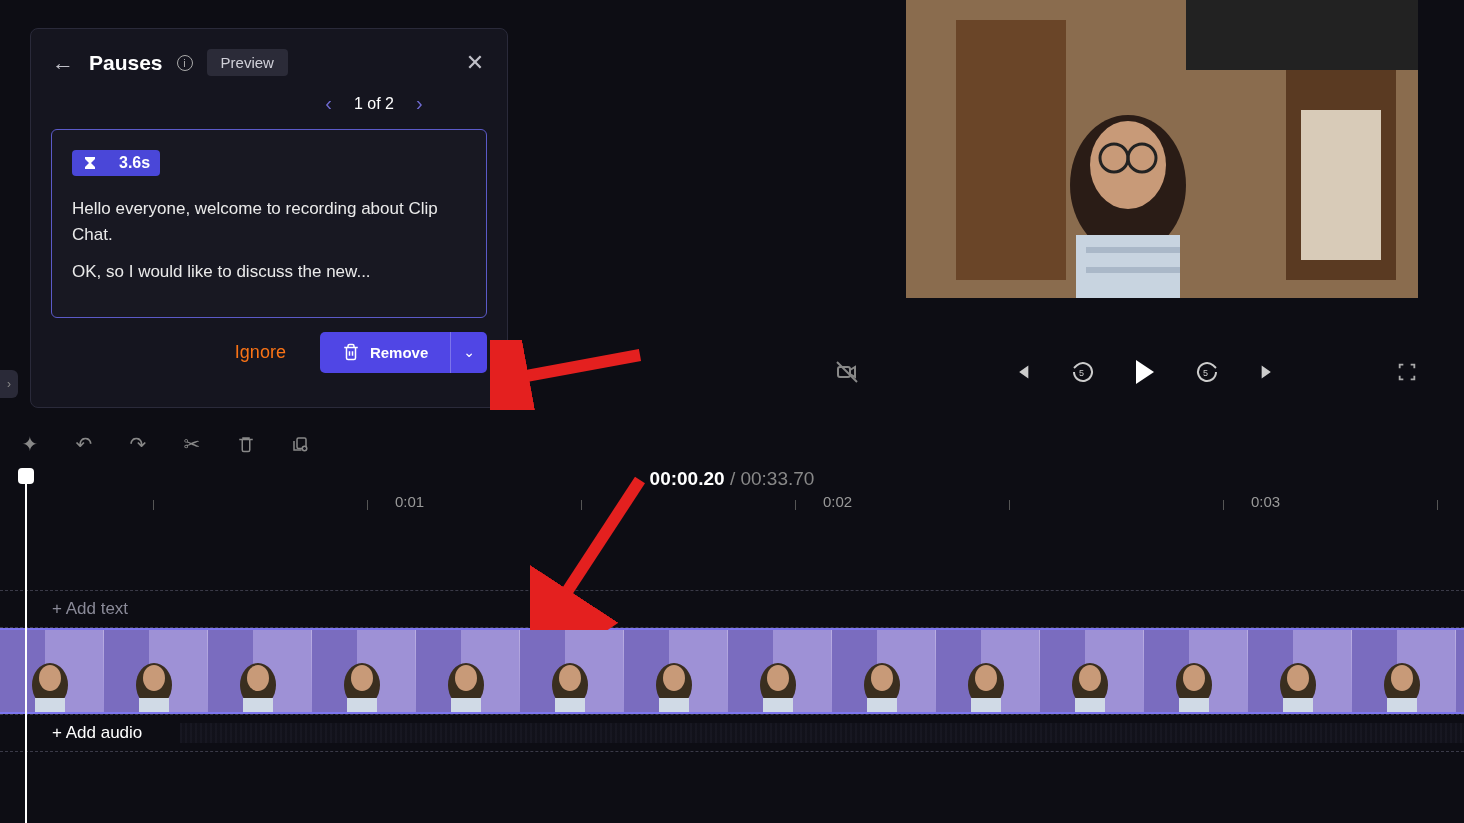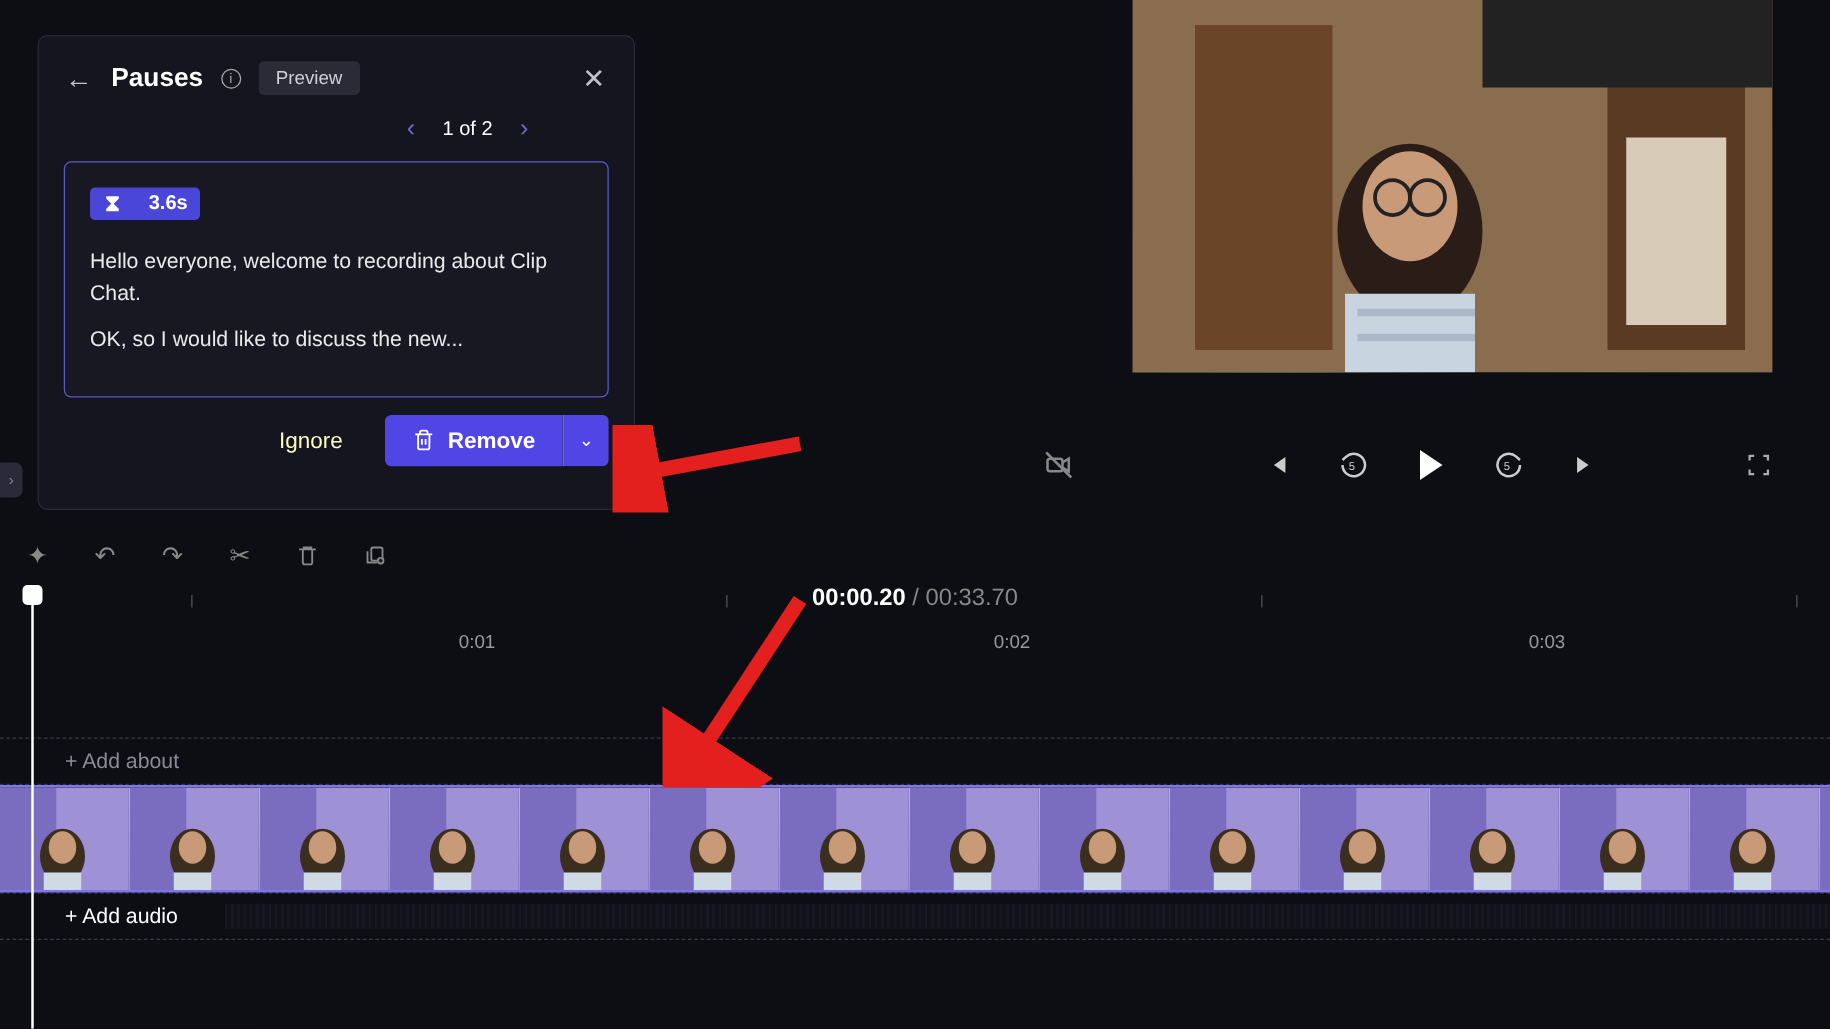--- a/index.html
+++ b/index.html
@@ -118,36 +118,36 @@
 }
 .action-row {
   display: flex;
   justify-content: flex-end;
   gap: 12px;
   margin-top: 14px;
 }
 .ignore-btn {
   background: transparent;
   border: none;
-  color: #fef9c3;
+  color: #f97316;
   font-size: 18px;
   padding: 10px 22px;
   cursor: pointer;
 }
 .remove-group {
   display: flex;
 }
 .remove-btn {
   display: flex;
   align-items: center;
   gap: 10px;
   background: #5046e5;
   border: none;
   color: #fff;
-  font-size: 18px;
+  font-size: 15px;
   font-weight: 600;
   padding: 10px 22px;
   border-radius: 5px 0 0 5px;
   cursor: pointer;
 }
 .remove-caret {
   background: #5046e5;
   border: none;
   border-left: 1px solid rgba(255,255,255,0.25);
   color: #fff;
@@ -247,21 +247,21 @@
   position: absolute;
   left: 0; right: 0;
   top: 476px;
   height: 34px;
 }
 .ruler-mark {
   position: absolute;
   top: 0;
   height: 34px;
   display: flex;
-  flex-direction: column;
+  flex-direction: row;
   align-items: flex-end;
   gap: 27px;
 }
 .ruler-tick { width: 1px; height: 10px; background: #555; }
 .ruler-label { color: #999; font-size: 15px; margin-top: 2px; }
 
 
 .tracks {
   position: absolute;
   left: 0; right: 0;
@@ -500,21 +500,21 @@
       <div class="ruler-label">0:03</div>
     </div>
     <div class="ruler-mark" style="left: 1437px;">
       <div class="ruler-tick"></div>
     </div>
   </div>
 
 <div class="tracks">
   <div class="dashed-line"></div>
   <div class="add-track-line">
-    <span>+ Add about</span>
+    <span>+ Add text</span>
   </div>
   <div class="dashed-line"></div>
   <div class="film-track" id="film-track">
     <div class="track-speaker">🔊</div>
   <div class="thumb"><svg width="103" height="82" viewBox="0 0 103 82">
           <rect width="103" height="82" fill="#9e91d6"></rect>
           <rect x="0" y="0" width="45" height="82" fill="#7a6cbf"></rect>
           <ellipse cx="50" cy="55" rx="18" ry="22" fill="#3a2e1f"></ellipse>
           <ellipse cx="50" cy="48" rx="11" ry="13" fill="#c89a78"></ellipse>
           <rect x="35" y="68" width="30" height="14" fill="#d0dae6"></rect>

